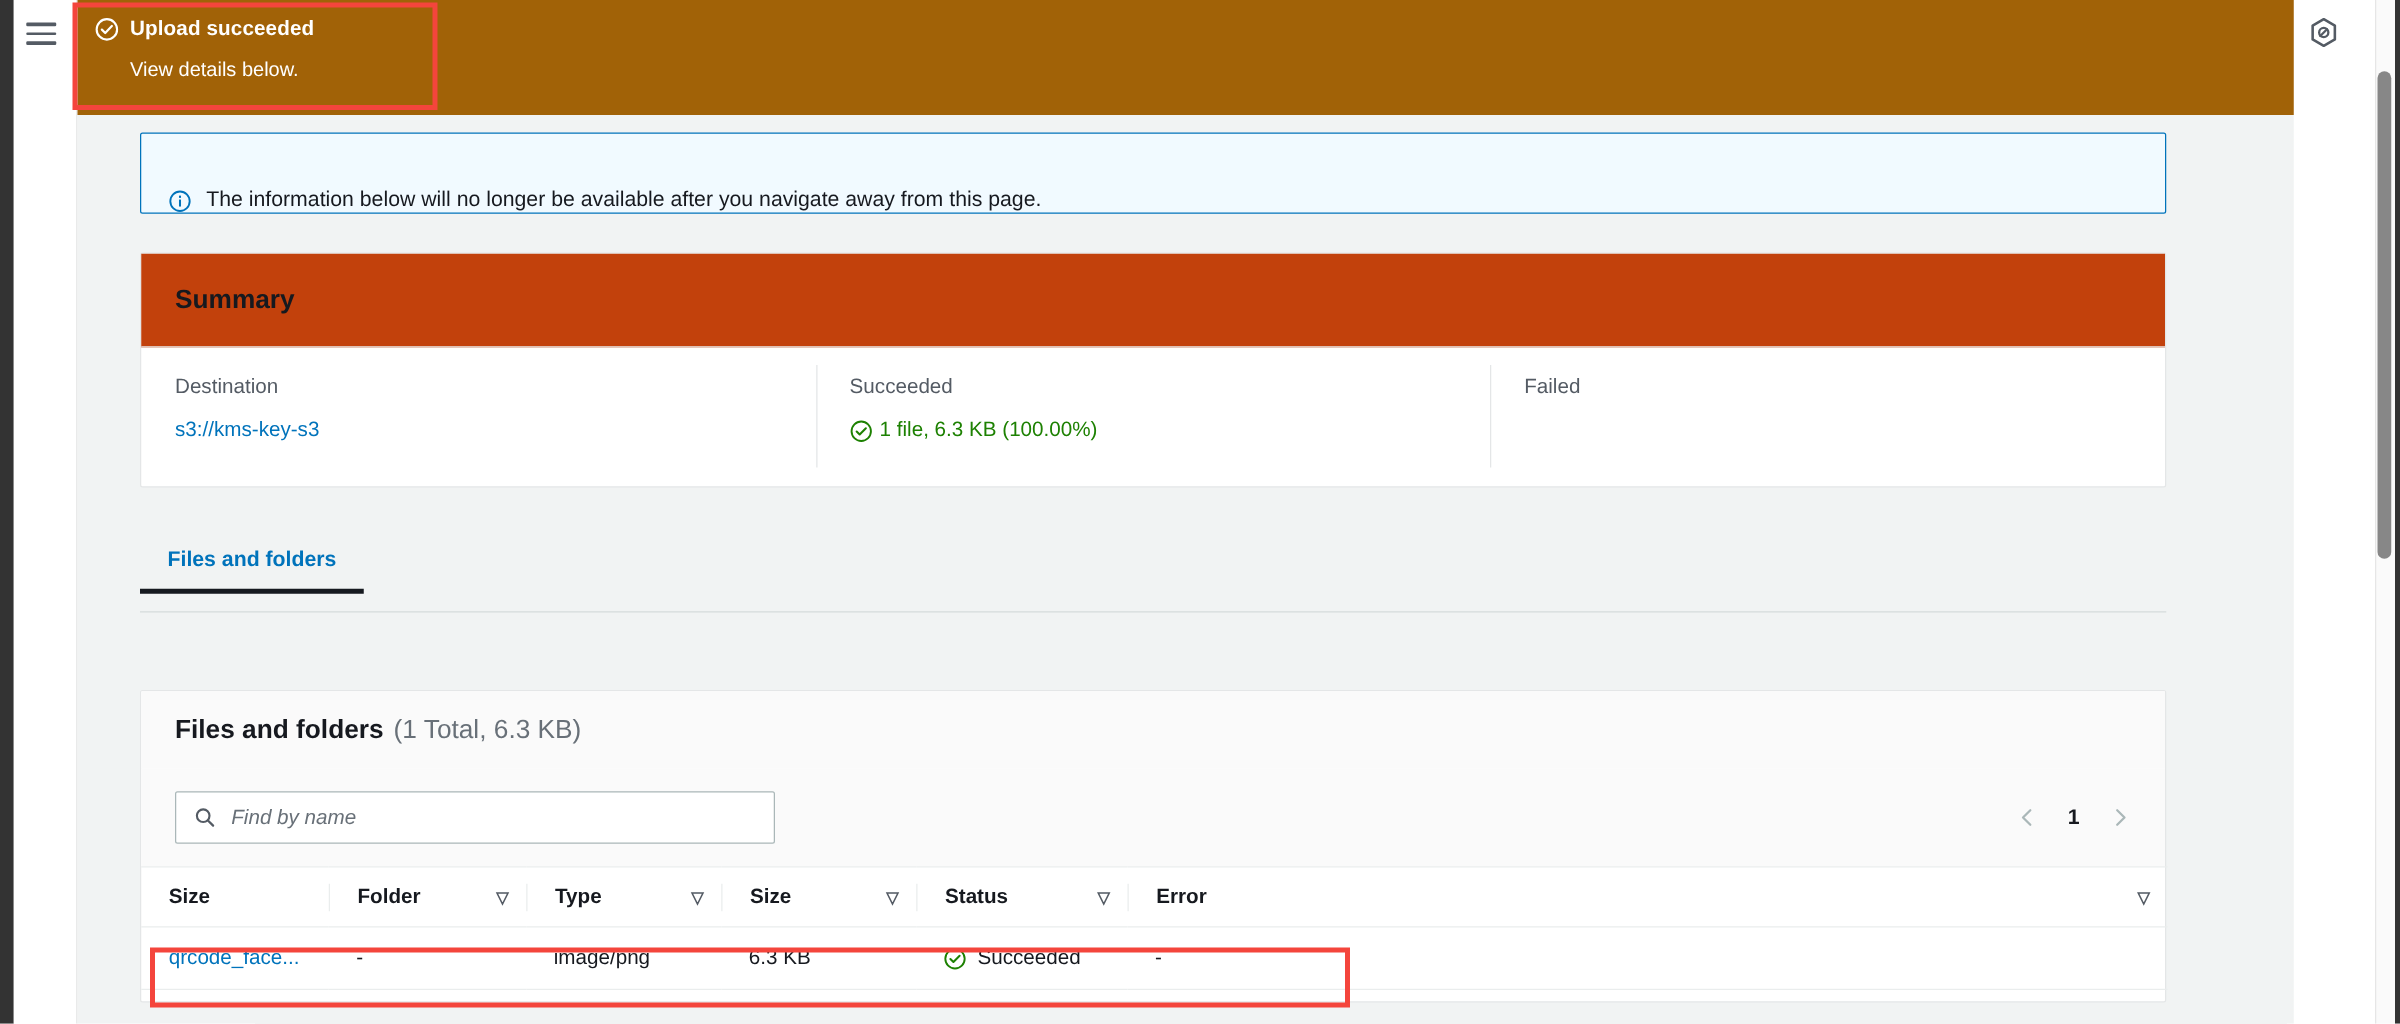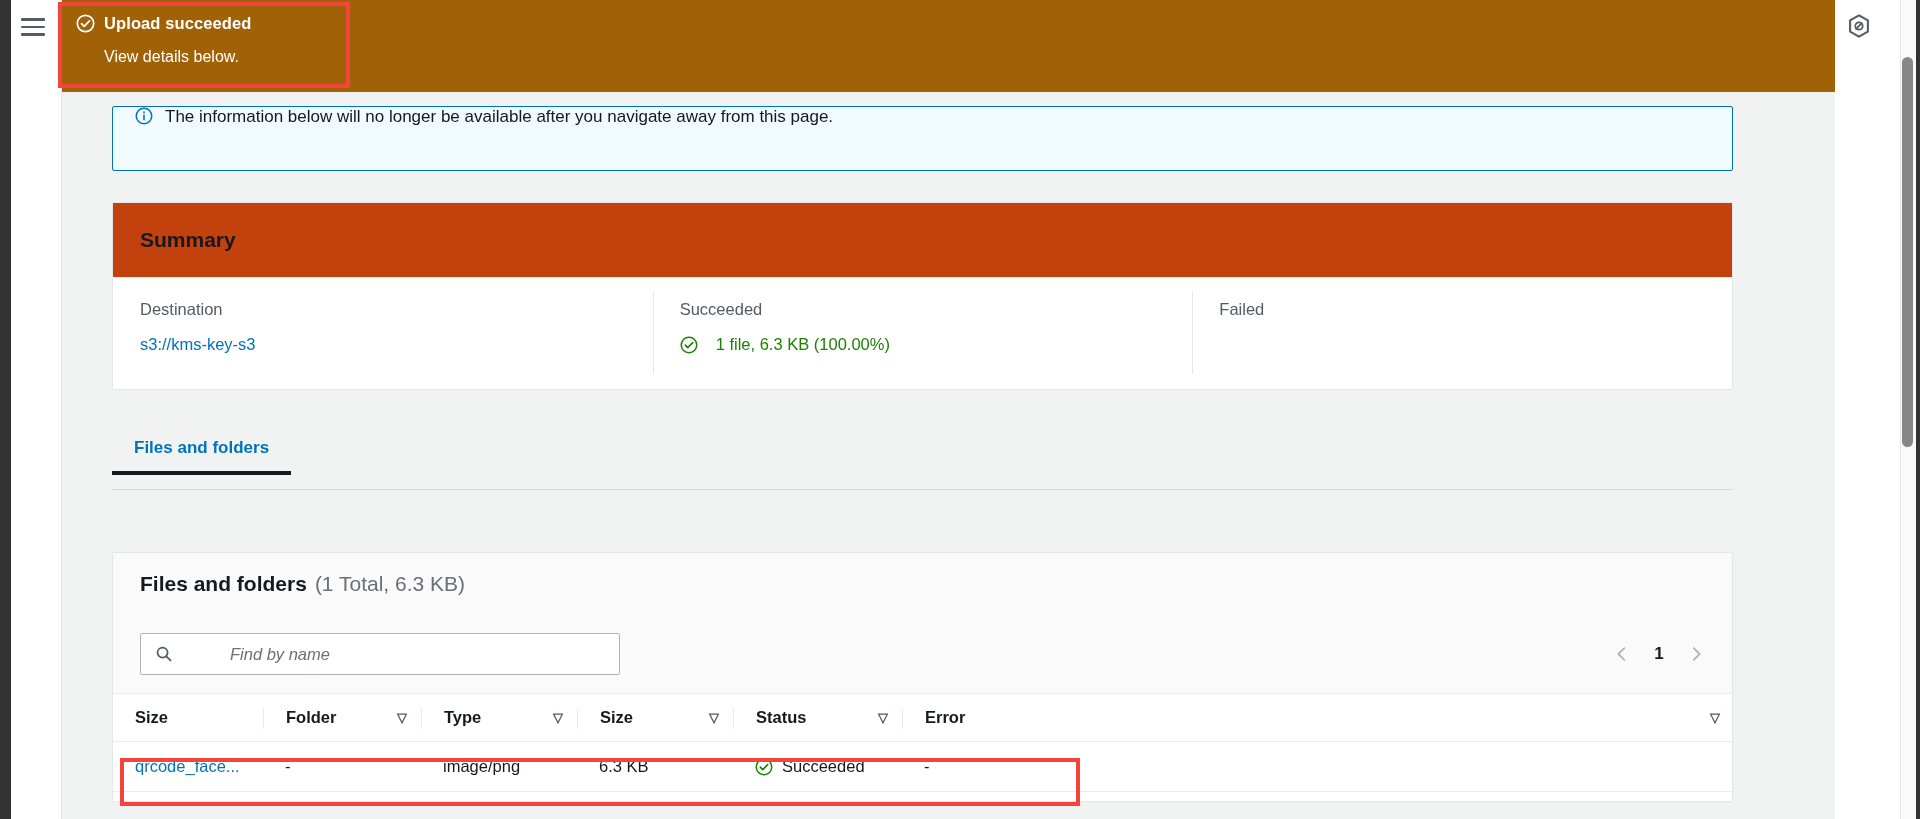--- a/index.html
+++ b/index.html
@@ -107,21 +107,21 @@
 
   
   .info-alert {
     position: absolute;
     left: 50px; top: 14px;
     width: 1621px; height: 65px;
     background: #f1faff;
     border: 1px solid #0073bb;
     border-radius: 2px;
     display: flex;
-    align-items: flex-start;
+    align-items: flex-end;
     padding: 0 22px;
   }
   .info-icon { flex: 0 0 auto; width: 18px; height: 18px; margin-right: 12px; }
   .info-text { font-size: 17px; color: #16191f; }
 
   
   .summary-card {
     position: absolute;
     left: 50px; top: 110px;
     width: 1621px; height: 188px;
@@ -167,21 +167,21 @@
   }
   .col-link {
     font-size: 16.5px;
     color: #0073bb;
     text-decoration: none;
     cursor: pointer;
   }
   .col-value {
     display: flex;
     align-items: center;
-    gap: 18px;
+    gap: 6px;
     font-size: 16.5px;
   }
   .col-value.ok { color: #1d8102; }
   .col-value.neutral { color: #545b64; }
 
   
   .tabs {
     position: absolute;
     left: 50px; top: 333px;
     width: 1621px; height: 65px;
@@ -250,21 +250,20 @@
   }
   .search-box {
     position: relative;
     width: 480px; height: 42px;
     background: #ffffff;
     border: 1px solid #aab7b8;
     border-radius: 2px;
     display: flex;
     align-items: center;
     padding-left: 14px;
-    gap: 45px;
   }
   .search-box svg { flex: 0 0 auto; }
   .search-input {
     border: none;
     outline: none;
     background: transparent;
     margin-left: 10px;
     font-size: 16.5px;
     font-style: italic;
     color: #545b64;

